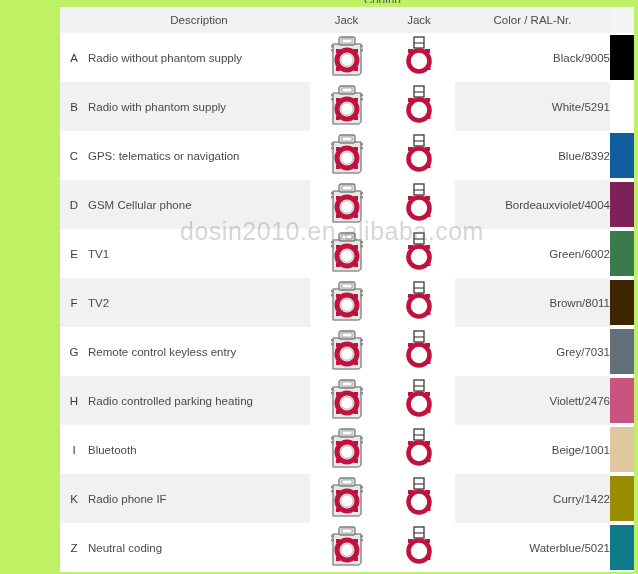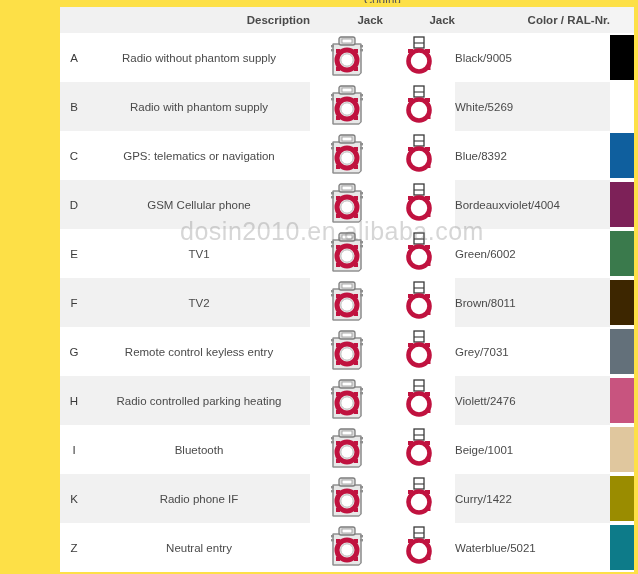--- a/index.html
+++ b/index.html
@@ -6,21 +6,21 @@
   html, body {
     margin: 0; padding: 0;
     width: 638px; height: 574px;
     background: #ffffff;
     font-family: "Liberation Sans", sans-serif;
     overflow: hidden;
   }
   #root {
     position: relative;
     width: 638px; height: 574px;
-    background: #fde047;
+    background: #bef264;
   }
 
   
   .coding-label {
     position: absolute;
     left: 310px;
     top: -6px;
     width: 145px;
     text-align: center;
     font-size: 11.5px;
@@ -53,45 +53,44 @@
   col.c-plug  { width: 72px; }
   col.c-color { width: 155px; }
   col.c-swatch{ width: 24px; }
 
   
   tr.hdr td {
     height: 26px;
     background: #f1f1f1;
     font-size: 11.5px;
     color: #4a4a4a;
-    text-align: right;
-    font-weight: bold;
+    text-align: center;
+    font-weight: normal;
   }
   tr.hdr td.hdr-code { background: #f1f1f1; }
   tr.hdr td.hdr-swatch { background: #f4f4f4; }
 
   
   tr.drow { height: 49px; }
   tr.drow td { height: 49px; }
 
   tr.odd td.cell-fill  { background: #ffffff; }
   tr.even td.cell-fill { background: #f1f1f1; }
 
   td.code-cell {
     text-align: center;
     font-size: 11.5px;
     color: #3a3a3a;
   }
   td.desc-cell {
-    text-align: center;
     font-size: 11.5px;
     color: #4a4a4a;
   }
   td.color-cell {
-    text-align: left;
+    text-align: right;
     font-size: 11.5px;
     color: #4a4a4a;
   }
   td.icon-cell {
     text-align: center;
     background: #ffffff;
   }
   td.swatch-cell {
     padding: 0;
     background: #ffffff;
@@ -224,21 +223,21 @@
 
     <rect x="12" y="2" width="10" height="11" fill="#ffffff" stroke="#3a3a3a" stroke-width="1.3"></rect>
     <line x1="12" y1="8" x2="22" y2="8" stroke="#3a3a3a" stroke-width="1.1"></line>
 
     <circle cx="17" cy="26" r="10.5" fill="none" stroke="#c0123f" stroke-width="4.6"></circle>
 
     <rect x="6" y="14" width="5" height="4" fill="#c0123f"></rect>
     <rect x="23" y="14" width="5" height="4" fill="#c0123f"></rect>
     <rect x="24" y="31" width="4.5" height="4" fill="#c0123f"></rect>
   </svg></span></td>
-          <td class="cell-fill color-cell">White/5269</td>
+          <td class="cell-fill color-cell">White/5291</td>
           <td class="swatch-cell">
             <div class="swatch-box" style="background:#ffffff"></div>
           </td>
         </tr>
         <tr class="drow odd">
           <td class="cell-fill code-cell">C</td>
           <td class="cell-fill desc-cell">GPS: telematics or navigation</td>
           <td class="icon-cell"><span class="icon-wrap">
   <svg width="36" height="42" viewBox="0 0 36 42" xmlns="http://www.w3.org/2000/svg">
 
@@ -567,21 +566,21 @@
     <rect x="23" y="14" width="5" height="4" fill="#c0123f"></rect>
     <rect x="24" y="31" width="4.5" height="4" fill="#c0123f"></rect>
   </svg></span></td>
           <td class="cell-fill color-cell">Curry/1422</td>
           <td class="swatch-cell">
             <div class="swatch-box" style="background:#9a8c00"></div>
           </td>
         </tr>
         <tr class="drow odd">
           <td class="cell-fill code-cell">Z</td>
-          <td class="cell-fill desc-cell">Neutral entry</td>
+          <td class="cell-fill desc-cell">Neutral coding</td>
           <td class="icon-cell"><span class="icon-wrap">
   <svg width="36" height="42" viewBox="0 0 36 42" xmlns="http://www.w3.org/2000/svg">
 
     <path d="M4 9 L32 9 L32 38 L30 40 L4 40 Z" fill="#e8e8e8" stroke="#9a9a9a" stroke-width="1.2"></path>
     <path d="M4 9 L32 9 L32 38 L30 40 L4 40 Z" fill="none" stroke="#8c8c8c" stroke-width="1"></path>
 
     <rect x="2" y="10" width="3" height="2.4" fill="#8f8f8f"></rect>
     <rect x="2" y="14" width="3" height="2.4" fill="#8f8f8f"></rect>
     <rect x="31" y="10" width="3" height="2.4" fill="#8f8f8f"></rect>
     <rect x="31" y="14" width="3" height="2.4" fill="#8f8f8f"></rect>

